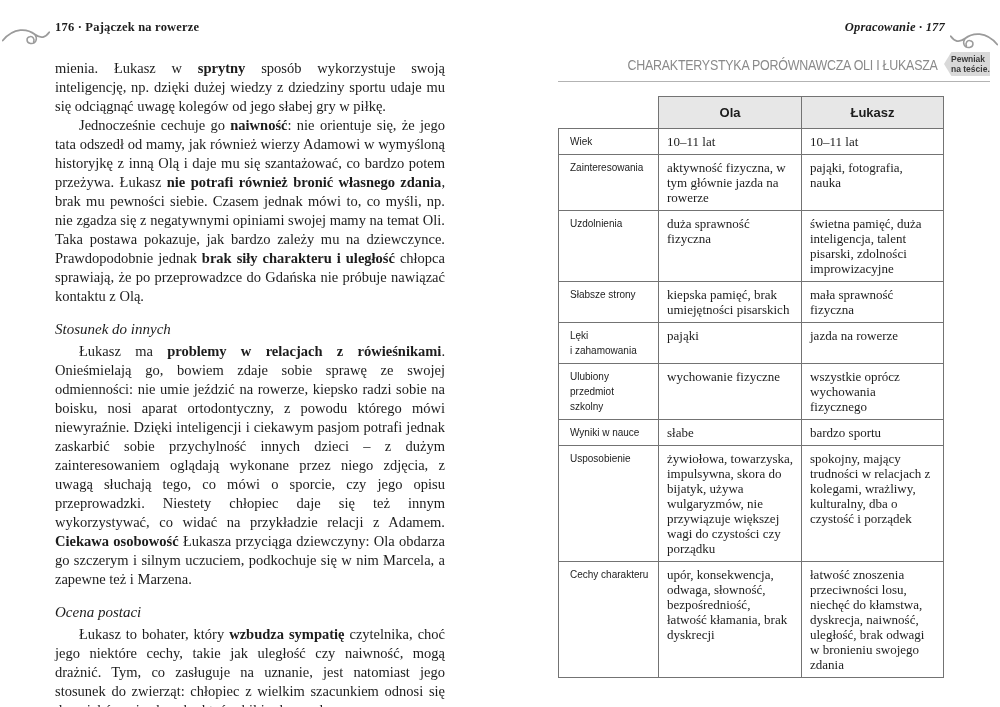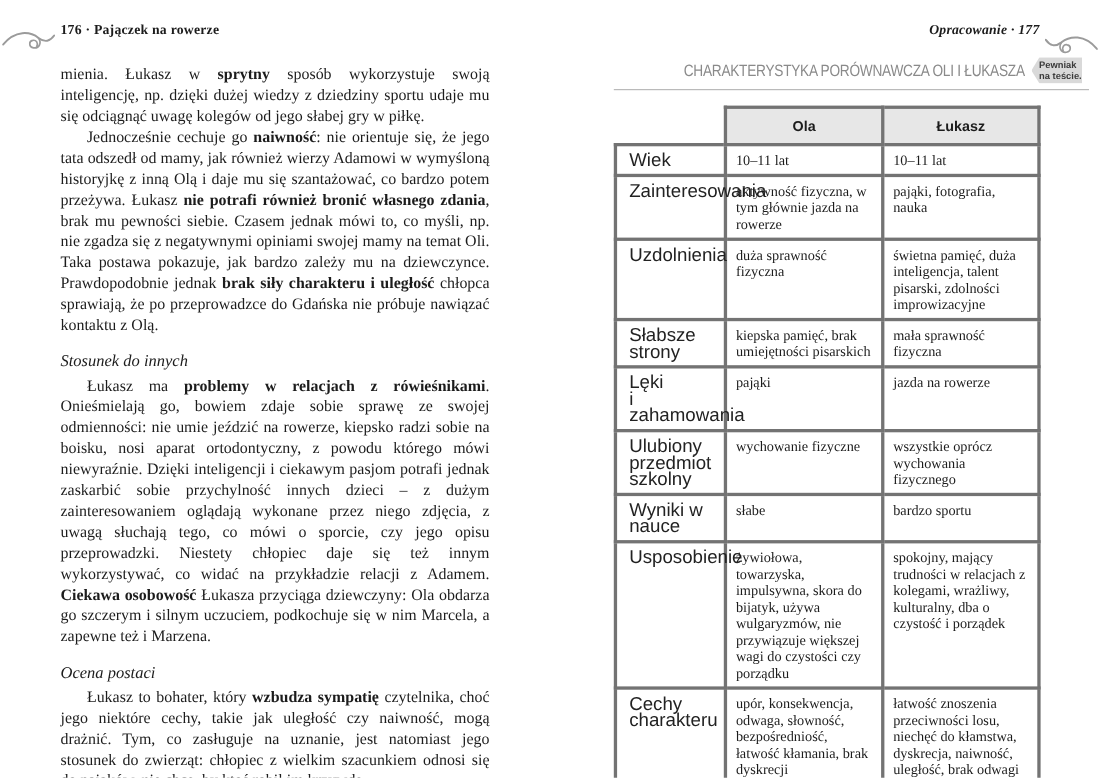--- a/index.html
+++ b/index.html
@@ -35,21 +35,21 @@
   
   .right-page {
     position: absolute; left: 558px; top: 20px; width: 432px;
   }
   .page-header-right {
     text-align: right; font-weight: bold; font-style: italic;
     font-size: 12.5px; margin-right: 45px; letter-spacing: .2px; font-family: Liberation Serif, serif;
   }
   .title-row {
     margin-top: 17px;
-    display: flex; justify-content: flex-start; align-items: center;
+    display: flex; justify-content: flex-end; align-items: center;
   }
   .page-title {
     font-family: "Liberation Sans", sans-serif;
     font-size: 15px; color: #8a8a8a; letter-spacing: -0.3px;
     white-space: nowrap;
     transform: scaleX(.83); transform-origin: 100% 50%;
   }
   .badge {
     margin-left: 6px; flex: 0 0 auto;
     width: 46px; height: 24px;
@@ -70,38 +70,38 @@
   table.compare {
     margin-top: 14px;
     border-collapse: collapse;
     width: 385px;
     table-layout: fixed;
   }
   table.compare col.c-label  { width: 100px; }
   table.compare col.c-ola    { width: 143px; }
   table.compare col.c-lukasz { width: 142px; }
   table.compare td, table.compare th {
-    border: 3px solid #737373;
+    border: 1px solid #737373;
     vertical-align: top;
     padding: 5px 8px;
     font-size: 13px; line-height: 15px;
     text-align: left;
   }
   table.compare th {
     background: #e7e7e7;
     font-family: "Liberation Sans", sans-serif;
     font-size: 13px; font-weight: bold; text-align: center;
     padding: 8px 6px;
   }
   table.compare th.blank {
     border: none; background: transparent;
   }
   table.compare td.row-label {
     font-family: "Liberation Sans", sans-serif;
-    font-size: 17px; color: #222;
+    font-size: 10px; color: #222;
     white-space: pre-line;
     padding-left: 11px;
   }
 </style>
 </head>
 <body>
 
 <div class="ornament ornament-left">
   <svg width="48" height="30" viewBox="0 0 64 36" fill="none">
     <path d="M1 20 C 16 2 34 4 44 12 C 52 18 58 16 63 9" stroke="#9b9b9b" stroke-width="2.4" stroke-linecap="round"></path>

